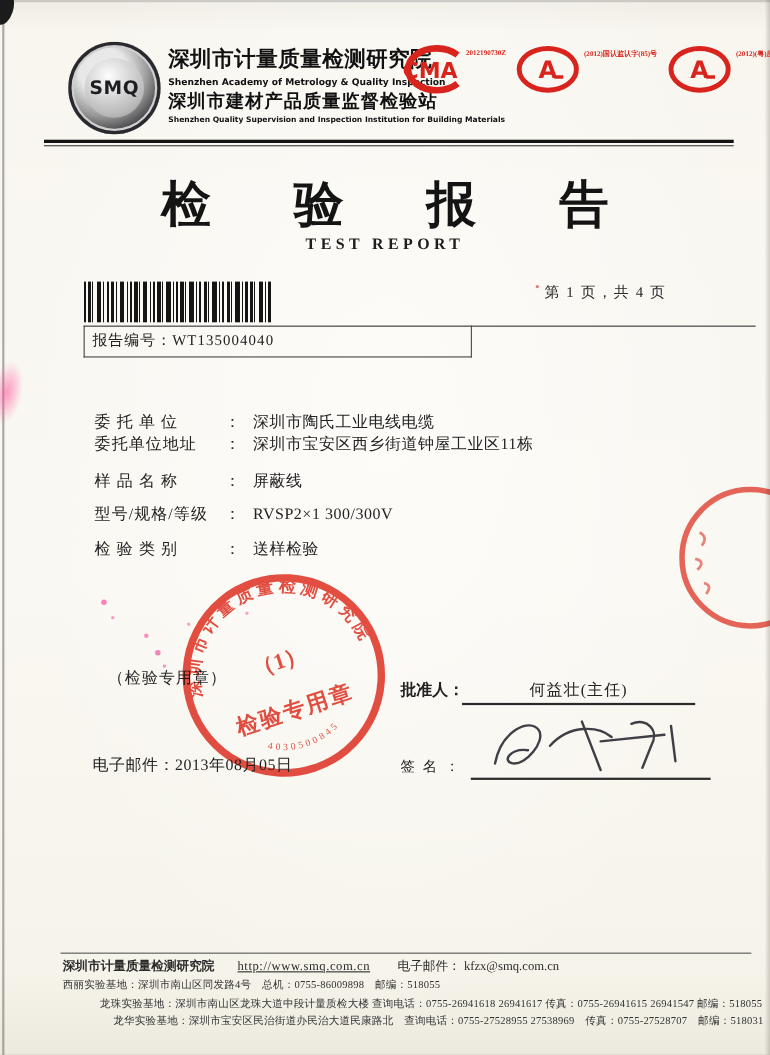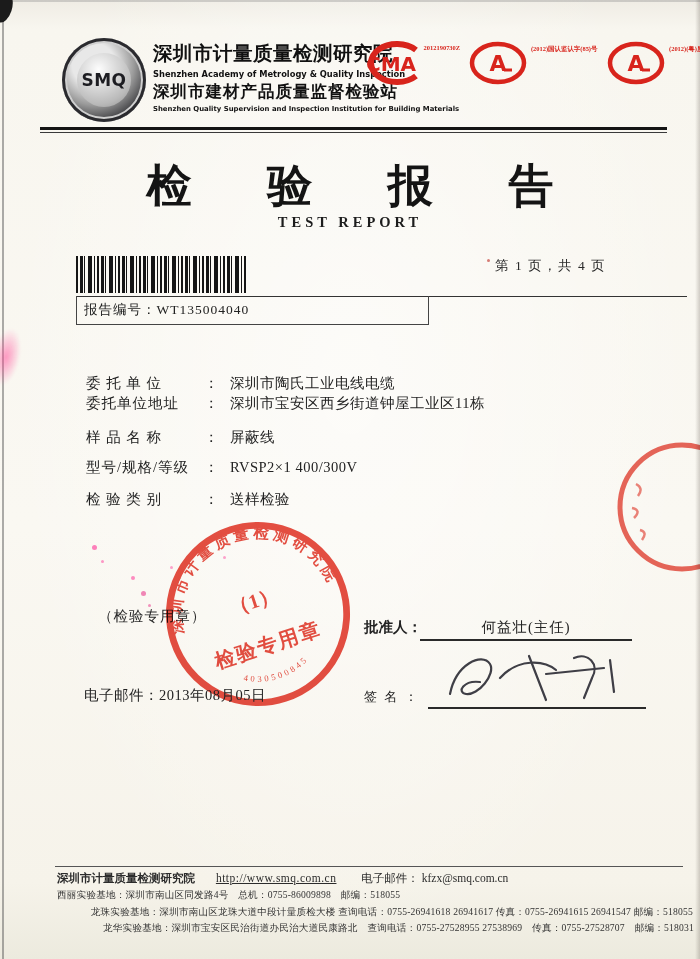--- a/index.html
+++ b/index.html
@@ -169,21 +169,21 @@
   <div class="field-row" style="top:374px;">
     <span class="field-label">委 托 单 位</span><span class="field-colon">：</span><span class="field-value">深圳市陶氏工业电线电缆</span>
   </div>
   <div class="field-row" style="top:394px;">
     <span class="field-label">委托单位地址</span><span class="field-colon">：</span><span class="field-value">深圳市宝安区西乡街道钟屋工业区11栋</span>
   </div>
   <div class="field-row" style="top:428px;">
     <span class="field-label">样 品 名 称</span><span class="field-colon">：</span><span class="field-value">屏蔽线</span>
   </div>
   <div class="field-row" style="top:458px;">
-    <span class="field-label">型号/规格/等级</span><span class="field-colon">：</span><span class="field-value">RVSP2×1 400/300V</span>
+    <span class="field-label">型号/规格/等级</span><span class="field-colon">：</span><span class="field-value">RVSP2×1 300/300V</span>
   </div>
   <div class="field-row" style="top:490px;">
     <span class="field-label">检 验 类 别</span><span class="field-colon">：</span><span class="field-value">送样检验</span>
   </div>
 
   <div class="stamp-caption">（检验专用章）</div>
   <svg class="stamp-svg" viewBox="0 0 220 220">
     <g transform="rotate(-18 110 110)" opacity="0.86">
       <circle cx="110" cy="110" r="92" fill="none" stroke="#e23325" stroke-width="7"></circle>
       <defs>

